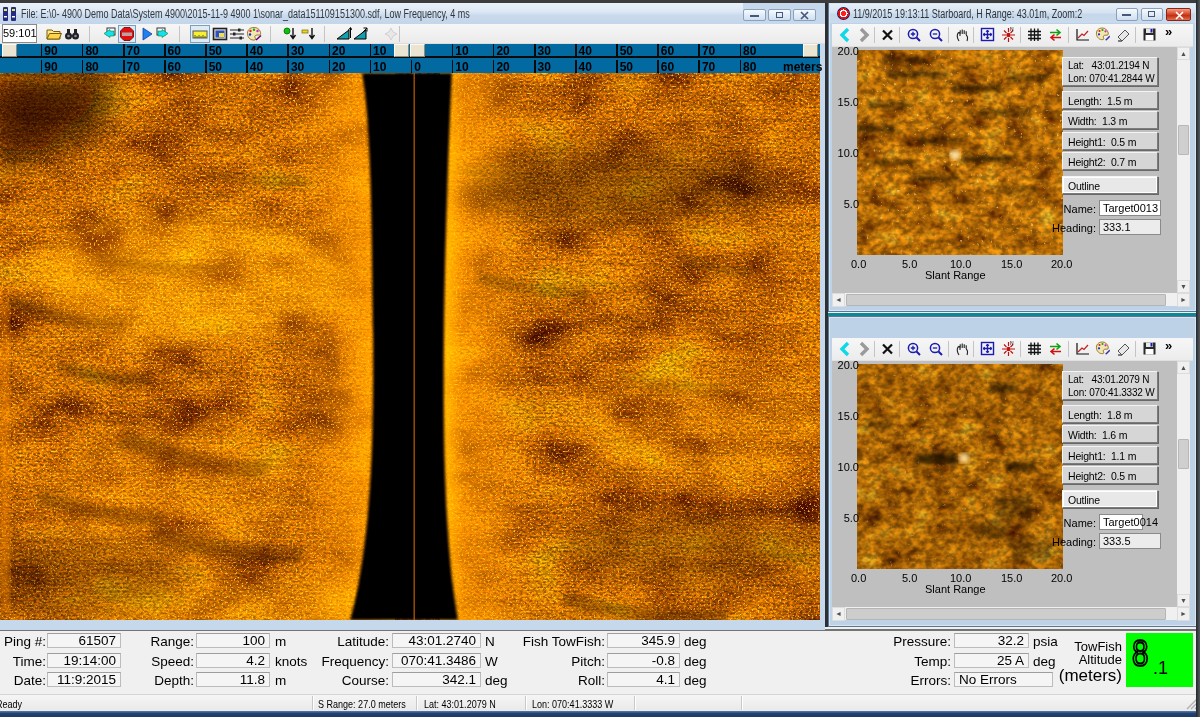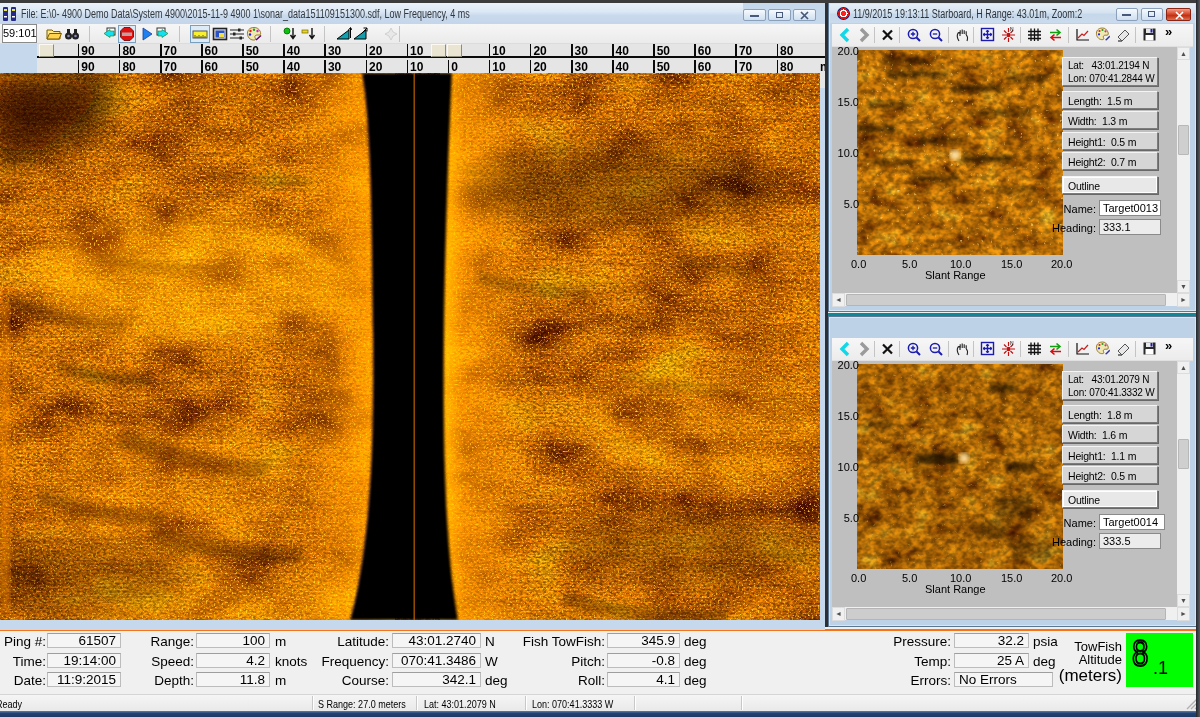--- a/index.html
+++ b/index.html
@@ -11,41 +11,41 @@
 #rightedge { left:1196px; top:0; width:4px; height:717px; background:linear-gradient(90deg,#23272b,#555b61); z-index:50; }
 #midgap { left:825px; top:0; width:3px; height:627px; background:#2c3035; z-index:40; }
 #mainwin { left:0; top:0; width:825px; height:630px; background:#c5d8ec; }
 #mtitle { left:0; top:3px; width:743px; height:21px; background:linear-gradient(180deg,#eaf2fa 0%,#dce8f5 40%,#c9daed 60%,#c4d6ea 100%); }
 #mtitle .ttext { position:absolute; left:21px; top:4px; font-size:12px; color:#31373d; white-space:nowrap; transform:scaleX(0.75); transform-origin:left top; }
 .winbtn { position:absolute; top:6px; width:23px; height:12px; background:linear-gradient(180deg,#f6fafd,#cfdff0); border:1px solid #8aa0bb; border-radius:2px; color:#5a6b82; font-size:8px; line-height:11px; text-align:center; font-weight:bold; }
 #mtoolbar { left:0; top:24px; width:825px; height:20px; background:linear-gradient(180deg,#f6f6f6,#ebebeb); border-bottom:1px solid #dcdcdc; }
 #pingbox { position:absolute; left:2px; top:0px; width:35px; height:19px; background:#fff; border:1px solid #8a8a8a; font-size:11px; line-height:17px; text-align:center; color:#000; }
 .tsep { position:absolute; top:2px; width:1px; height:16px; background:#c4c4c4; }
 .ticon { position:absolute; top:2px; width:16px; height:16px; }
-#ruler { left:0; top:44px; width:820px; height:44px; background:#e5e5e5;margin-left:37px; }
+#ruler { left:0; top:44px; width:820px; height:44px; background:#0369a1; }
 .rcell { position:absolute; font-size:12px; font-weight:bold; color:#000; padding-left:2px; line-height:14px; }
 .rknob { position:absolute; width:15px; height:13px; background:#e9e5d2; border:1px solid #fbf9f1; border-right-color:#8f8b79; border-bottom-color:#8f8b79; }
 #sonar { left:0; top:73px; width:820px; height:547px; background:#060400; overflow:hidden; } #sonar svg { filter:saturate(1.3) brightness(1.12) contrast(1.04); }
 #mainbottom { left:0; top:620px; width:825px; height:10px; background:#c5d8ec; z-index:5;}
 .tgt { background:#bdd2e7; border:1px solid #5c7792; box-shadow:inset 0 0 0 1px #d8e6f2; }
 .tgt .tbar { position:absolute; left:1px; top:1px; width:365px; height:19px; background:linear-gradient(180deg,#e7eff8,#d5e3f0 45%,#c5d7ea 55%,#cadbed 100%); }
 .tgt .ttext { position:absolute; left:23px; top:3px; font-size:12px; color:#2d333a; white-space:nowrap; transform:scaleX(0.75); transform-origin:left top; }
 .tgt .toolbar { position:absolute; left:3px; top:21px; width:361px; height:23px; background:linear-gradient(180deg,#f7f7f7,#ececec); border-bottom:1px solid #e0e0e0;}
 .tgt .content { position:absolute; left:3px; top:44px; width:349px; height:246px; background:#bfbfbf; }
 .tgt .vscroll { position:absolute; left:348px; top:44px; width:13px; height:246px; background:#f0f0f0; }
 .tgt .hscroll { position:absolute; left:3px; top:290px; width:358px; height:13px; background:#f0f0f0; }
 .tgticon { position:absolute; left:7px; top:3px; width:13px; height:13px; border-radius:50%; background:radial-gradient(circle at 50% 50%, #ff2020 0 2.5px, #fff 2.5px 4px, #e01010 4px 5.5px, #181c70 5.5px); }
 .chart { position:absolute; left:25px; top:3px; width:206px; height:205px; overflow:hidden; background:#000; }
 .ylab { position:absolute; width:27px; text-align:right; font-size:11px; color:#000; left:0px; }
 .xlab { position:absolute; font-size:11px; color:#000; top:211px; }
 .slant { position:absolute; font-size:11px; color:#000; left:93px; top:222px; }
 .fieldbox { position:absolute; left:230px; width:96px; height:20px; background:#d6d6d6; border-top:1px solid #f4f4f4; border-left:1px solid #f4f4f4; border-right:1px solid #7c7c7c; border-bottom:1px solid #7c7c7c; box-shadow:1px 1px 0 #686868; font-size:10.5px; color:#000; padding:3px 0 0 5px; white-space:nowrap; letter-spacing:-0.2px; }
 .flabel { position:absolute; font-size:11px; color:#000; text-align:right; white-space:nowrap; }
 .finput { position:absolute; height:16px; background:#fff; border:1px solid #8a8a8a; font-size:11px; padding:1px 0 0 3px; white-space:nowrap; }
-#bpanel { left:0; top:629px; width:1200px; height:65px; background:#f0f0f0; border-top:2px solid #f97316; }
+#bpanel { left:0; top:629px; width:1200px; height:65px; background:#f0f0f0; border-top:2px solid #737373; }
 .blabel { position:absolute; font-size:13.5px; color:#000; text-align:right; white-space:nowrap; }
 .bbox { position:absolute; height:15px; background:#f5f5f5; border:1px solid #bcbcbc; border-top-color:#9e9e9e; font-size:13.5px; color:#000; text-align:right; padding-right:4px; line-height:13px; white-space:nowrap; }
 .bunit { position:absolute; font-size:13.5px; color:#000; white-space:nowrap; }
 #statusbar { left:0; top:694px; width:1200px; height:17px; background:linear-gradient(180deg,#f5f5f5,#e9e9e9); border-top:1px solid #d5d5d5; font-size:11px; color:#000; }
 .seg { position:absolute; top:1px; height:14px; border-right:1px solid #c8c8c8; box-shadow:1px 0 0 #fff; }
 .segtext { position:absolute; top:3px; font-size:11px; color:#000; white-space:nowrap; transform:scaleX(0.82); transform-origin:left top; }
 #taskstrip { left:0; top:711px; width:1200px; height:6px; background:linear-gradient(180deg,#5a7fae 0%,#24416f 40%,#1c3a66 100%); }
 </style>
 </head>
 <body>
@@ -612,21 +612,21 @@
 <span class="xlab" style="left:169px">15.0</span>
 <span class="xlab" style="left:219px">20.0</span>
 <span class="slant">Slant Range</span>
 <div class="fieldbox" style="top:10px;height:29px;font-size:10px;line-height:12.5px;padding-top:2px;">Lat:&nbsp;&nbsp;&nbsp;43:01.2079 N<br>Lon:&nbsp;070:41.3332 W</div>
 <div class="fieldbox" style="top:44px;height:18px;">Length:&nbsp;&nbsp;1.8 m</div>
 <div class="fieldbox" style="top:64px;height:18px;">Width:&nbsp;&nbsp;1.6 m</div>
 <div class="fieldbox" style="top:85px;height:18px;">Height1:&nbsp;&nbsp;1.1 m</div>
 <div class="fieldbox" style="top:105px;height:18px;">Height2:&nbsp;&nbsp;0.5 m</div>
 <div class="fieldbox" style="top:129px;height:18px;background:#e8e8e8;box-shadow:1px 1px 0 #686868, inset 0 0 0 1px #fff;">Outline</div>
 <span class="flabel" style="left:228px;top:156px;width:36px;">Name:</span>
-        <span class="finput" style="left:267px;top:153px;width:66px;">Target0014</span>
+        <span class="finput" style="left:267px;top:153px;width:44px;">Target0014</span>
 <span class="flabel" style="left:218px;top:175px;width:46px;">Heading:</span>
         <span class="finput" style="left:267px;top:172px;width:62px;background:#ececec;">333.5</span>
 </div>
 <div class="vscroll">
 <span class="abs" style="left:0;top:0;width:13px;height:13px;background:#f0f0f0;border:1px solid #dcdcdc;font-size:7px;color:#505050;text-align:center;line-height:11px;">▲</span>
 <span class="abs" style="left:1px;top:78px;width:11px;height:30px;background:#cfcfcf;border:1px solid #b8b8b8;border-radius:1px;"></span>
 <span class="abs" style="left:0;bottom:0;width:13px;height:13px;background:#f0f0f0;border:1px solid #dcdcdc;font-size:7px;color:#505050;text-align:center;line-height:11px;">▼</span>
 </div>
 <div class="hscroll">
 <span class="abs" style="left:0;top:0;width:13px;height:14px;background:#f0f0f0;border:1px solid #dcdcdc;font-size:7px;color:#505050;text-align:center;line-height:12px;">◄</span>

